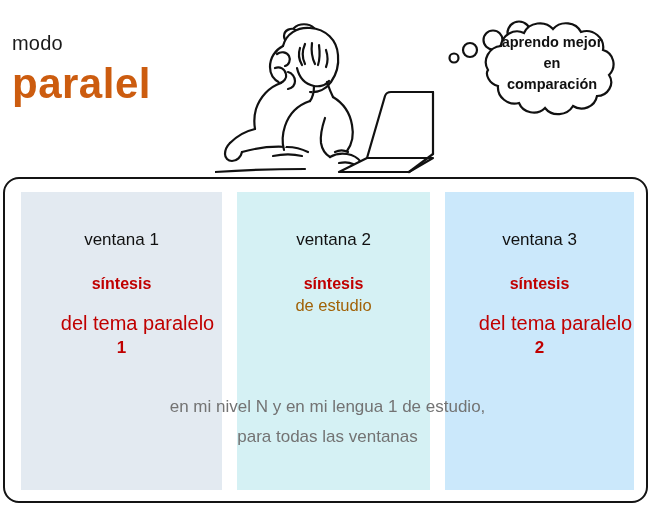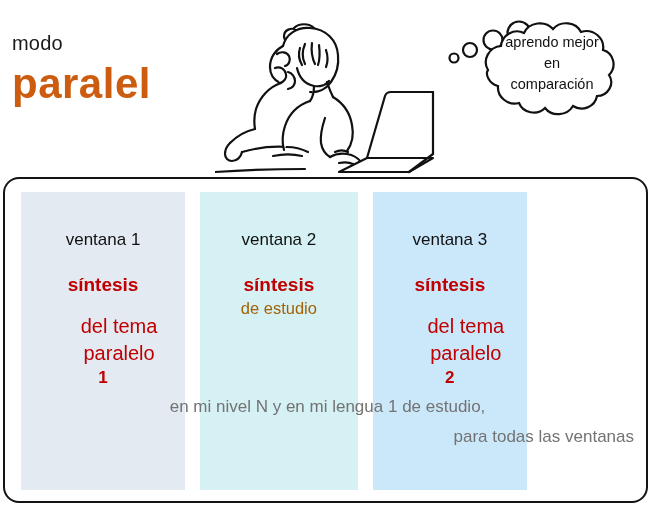--- a/index.html
+++ b/index.html
@@ -59,40 +59,41 @@
   }
   #bubble-text-wrap {
     position: absolute;
     left: 472px;
     top: 32px;
     width: 160px;
     text-align: center;
     font-size: 14.5px;
     color: #111;
     line-height: 1.45;
+    font-weight: bold;
   }
 
   
   #panel {
     position: absolute;
     left: 3px;
     top: 177px;
     width: 645px;
     height: 326px;
     border: 2.5px solid #141414;
     border-radius: 16px;
     box-sizing: border-box;
     background: #ffffff;
   }
 
   #columns {
     position: absolute;
     left: 16px;
     top: 13px;
-    width: 506px;
+    width: 613px;
     height: 298px;
     display: flex;
     gap: 15px;
   }
   .column {
     height: 100%;
     box-sizing: border-box;
   }
   .col-1 { width: 201px; }
   .col-2 { width: 193px; }
@@ -101,21 +102,21 @@
   .col-inner {
     padding-top: 38px;
     text-align: center;
   }
   .win-label {
     font-size: 17px;
     color: #111111;
     line-height: 1.2;
   }
   .sintesis {
-    font-size: 19px;
+    font-size: 16px;
     font-weight: bold;
     color: #c00000;
     margin-top: 24px;
     line-height: 1.2;
   }
   .desc {
     font-size: 20px;
     color: #c00000;
     margin-top: 16px;
     line-height: 1.35;
@@ -137,21 +138,21 @@
     left: 16px;
     top: 213px;
     width: 613px;
     text-align: center;
     font-size: 17px;
     color: #737373;
     line-height: 1.75;
     pointer-events: none;
   }
   #footer-line-1 { display: block; }
-  #footer-line-2 { display: block; text-align: right; }
+  #footer-line-2 { display: block; }
 </style>
 </head>
 <body>
 
 <div id="header">
 
   <div id="title-block">
     <div id="modo-label">modo</div>
     <div id="paralel-label" style="color: rgb(204, 92, 15);">paralel</div>
   </div>

